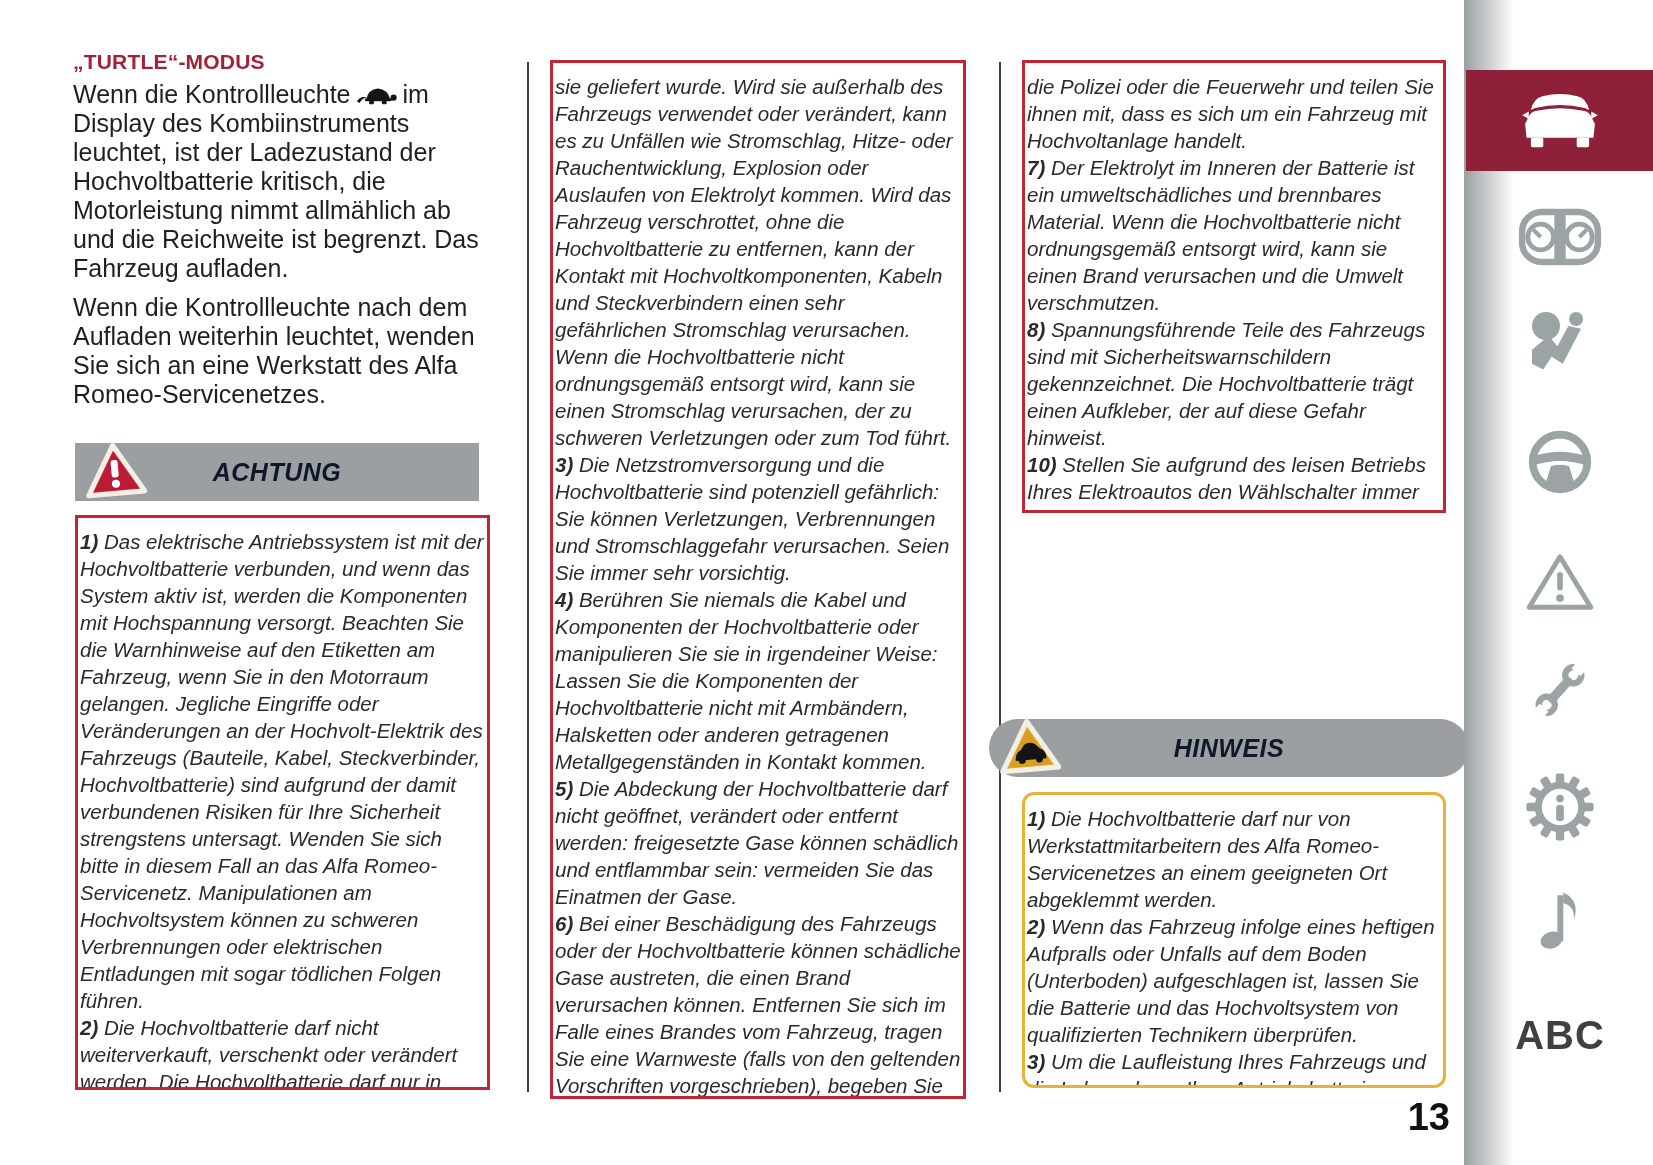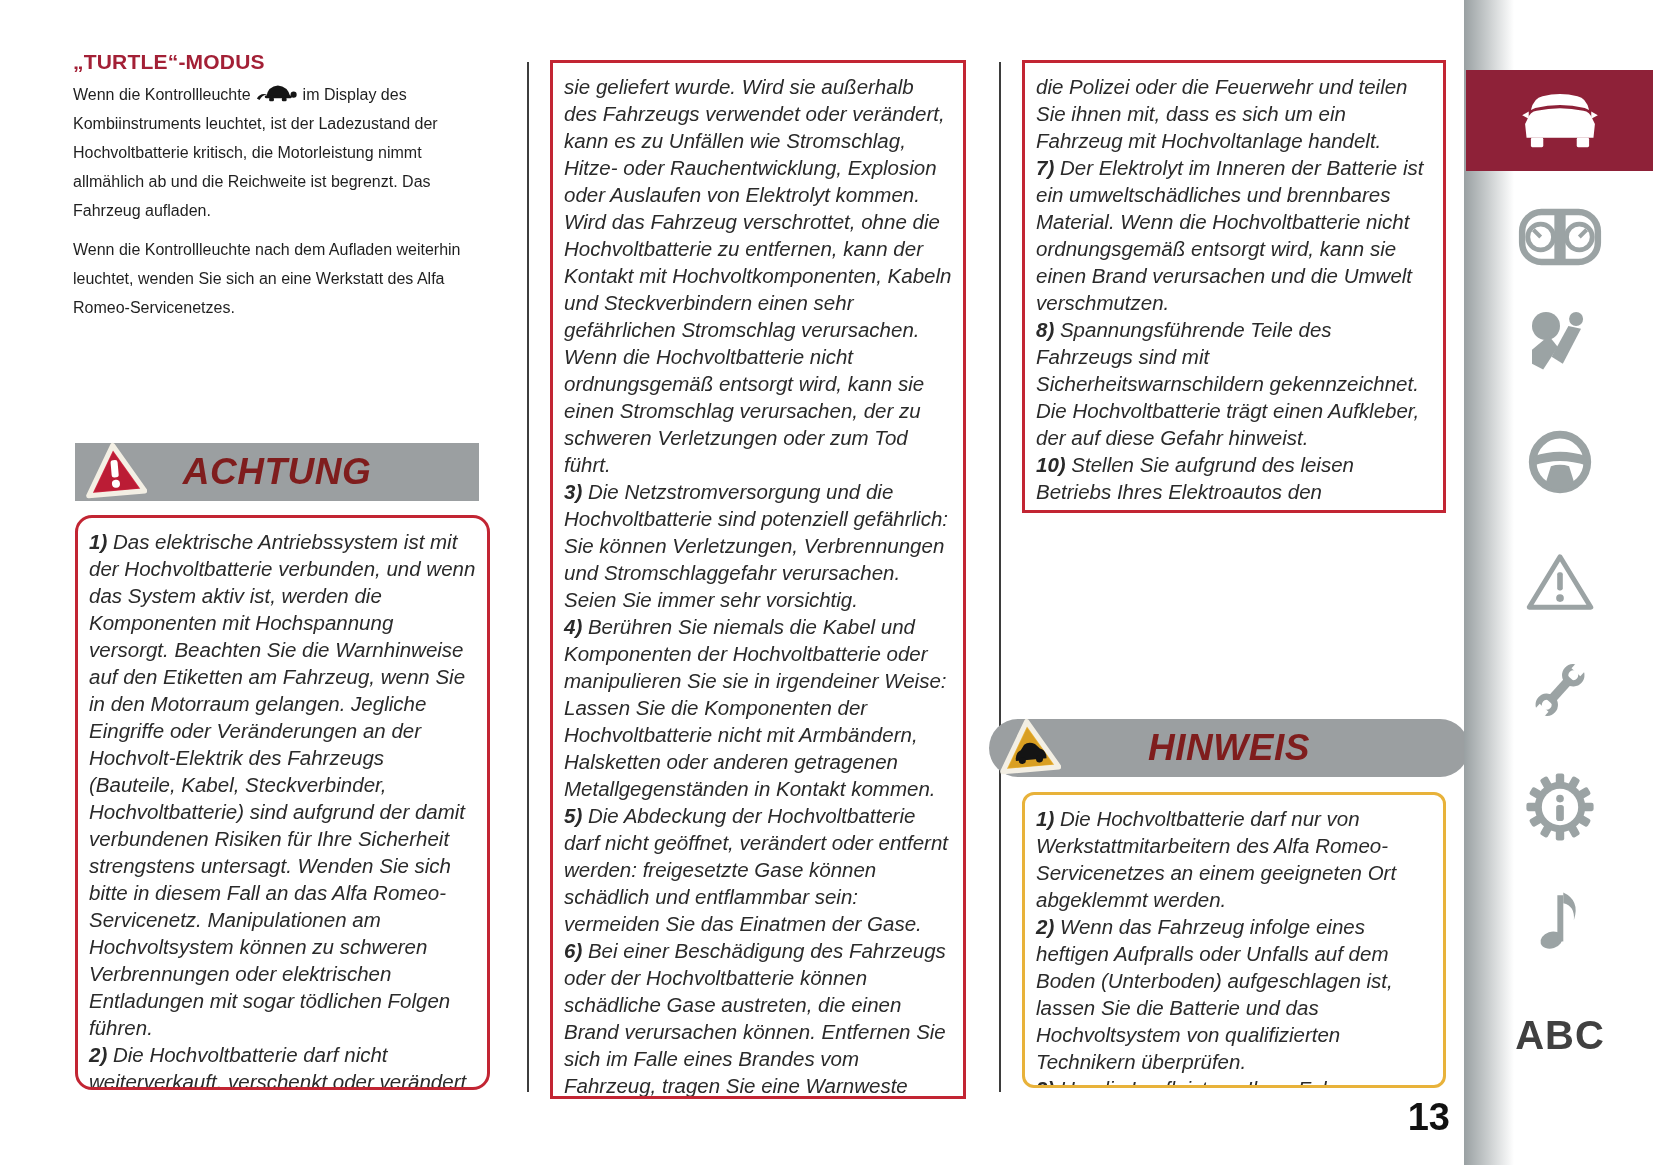--- a/index.html
+++ b/index.html
@@ -2,31 +2,31 @@
 <html><head>
 <meta charset="utf-8">
 <style>
   html,body{margin:0;padding:0;background:#fff;}
   .page{position:relative;width:1653px;height:1165px;background:#fff;overflow:hidden;
         font-family:"Liberation Sans","DejaVu Sans",sans-serif;color:#262626;}
 
   
   .intro{position:absolute;left:73px;top:50px;width:424px;}
   .intro h1{margin:0 0 6px 0;font-size:21px;font-weight:800;color:#a32036;letter-spacing:.2px;}
-  .intro p{margin:0 0 10px 0;font-size:16px;line-height:29px;color:#1f1f1f;}
+  .intro p{margin:0 0 10px 0;font-size:25px;line-height:29px;color:#1f1f1f;}
   .turtle{vertical-align:-3px;margin:0 5px;}
 
   .divider{position:absolute;top:62px;width:2px;height:1030px;background:#3d3d3d;}
   .div1{left:527px;} .div2{left:999px;}
 
   .warnbar{position:absolute;height:58px;background:#9b9fa1;display:flex;align-items:center;justify-content:center;}
-  .warnbar .blabel{font-size:37px;font-weight:800;font-style:italic;color:#7f1d1d;letter-spacing:.5px;}
+  .warnbar .blabel{font-size:25px;font-weight:800;font-style:italic;color:#0f172a;letter-spacing:.5px;}
   .warnbar .bicon{position:absolute;left:8px;top:-3px;}
 
-  .wbox{position:absolute;box-sizing:border-box;padding:10px 11px;overflow:hidden;
+  .wbox{position:absolute;box-sizing:border-box;padding:10px 2px;overflow:hidden;
         font-style:italic;font-size:20.5px;line-height:27px;color:#2a2a2a;}
   .red{border:3px solid #c22533;}
   .yellow{border:3px solid #e8b23a;}
   .wbox p{margin:0;}
   .num{font-weight:800;}
 
   
   .strip{position:absolute;left:1464px;top:0;width:50px;height:1165px;
          background:linear-gradient(to right,#99a0a2 0%,#c6cacb 45%,rgba(255,255,255,0) 100%);}
   .banner{position:absolute;left:1466px;top:70px;width:187px;height:101px;background:#8e2138;
@@ -64,21 +64,21 @@
             <path d="M50 7 L94 82 L6 82 Z" fill="#d12b44" stroke="#f3efe4" stroke-width="8" stroke-linejoin="round"></path>
             <path d="M50 17 L85 77 L15 77 Z" fill="#bb1c35"></path>
             <rect x="44.5" y="30" width="11" height="27" rx="4" fill="#fff"></rect>
             <circle cx="50" cy="67" r="6.3" fill="#fff"></circle>
           </g>
         </svg>
     </span>
     <span class="blabel">ACHTUNG</span>
   </div>
 
-  <div class="wbox red" style="left:75px;top:515px;width:415px;height:575px;border-radius:17px;">
+  <div class="wbox red" style="left:75px;top:515px;width:415px;height:575px;">
     <p><span class="num">1)</span> <span>Das elektrische Antriebssystem ist mit der Hochvoltbatterie verbunden, und wenn das System aktiv ist, werden die Komponenten mit Hochspannung versorgt. Beachten Sie die Warnhinweise auf den Etiketten am Fahrzeug, wenn Sie in den Motorraum gelangen. Jegliche Eingriffe oder Veränderungen an der Hochvolt-Elektrik des Fahrzeugs (Bauteile, Kabel, Steckverbinder, Hochvoltbatterie) sind aufgrund der damit verbundenen Risiken für Ihre Sicherheit strengstens untersagt. Wenden Sie sich bitte in diesem Fall an das Alfa Romeo-Servicenetz. Manipulationen am Hochvoltsystem können zu schweren Verbrennungen oder elektrischen Entladungen mit sogar tödlichen Folgen führen.</span></p>
     <p><span class="num">2)</span> <span>Die Hochvoltbatterie darf nicht weiterverkauft, verschenkt oder verändert werden. Die Hochvoltbatterie darf nur in dem Fahrzeug verwendet werden, für das</span></p>
   </div>
 
   <div class="divider div1"></div>
 
   <div class="wbox red" style="left:550px;top:60px;width:416px;height:1039px;">
     <p>sie geliefert wurde. Wird sie außerhalb des Fahrzeugs verwendet oder verändert, kann es zu Unfällen wie Stromschlag, Hitze- oder Rauchentwicklung, Explosion oder Auslaufen von Elektrolyt kommen. Wird das Fahrzeug verschrottet, ohne die Hochvoltbatterie zu entfernen, kann der Kontakt mit Hochvoltkomponenten, Kabeln und Steckverbindern einen sehr gefährlichen Stromschlag verursachen. Wenn die Hochvoltbatterie nicht ordnungsgemäß entsorgt wird, kann sie einen Stromschlag verursachen, der zu schweren Verletzungen oder zum Tod führt.</p>
     <p><span class="num">3)</span> <span>Die Netzstromversorgung und die Hochvoltbatterie sind potenziell gefährlich: Sie können Verletzungen, Verbrennungen und Stromschlaggefahr verursachen. Seien Sie immer sehr vorsichtig.</span></p>
     <p><span class="num">4)</span> <span>Berühren Sie niemals die Kabel und Komponenten der Hochvoltbatterie oder manipulieren Sie sie in irgendeiner Weise: Lassen Sie die Komponenten der Hochvoltbatterie nicht mit Armbändern, Halsketten oder anderen getragenen Metallgegenständen in Kontakt kommen.</span></p>

